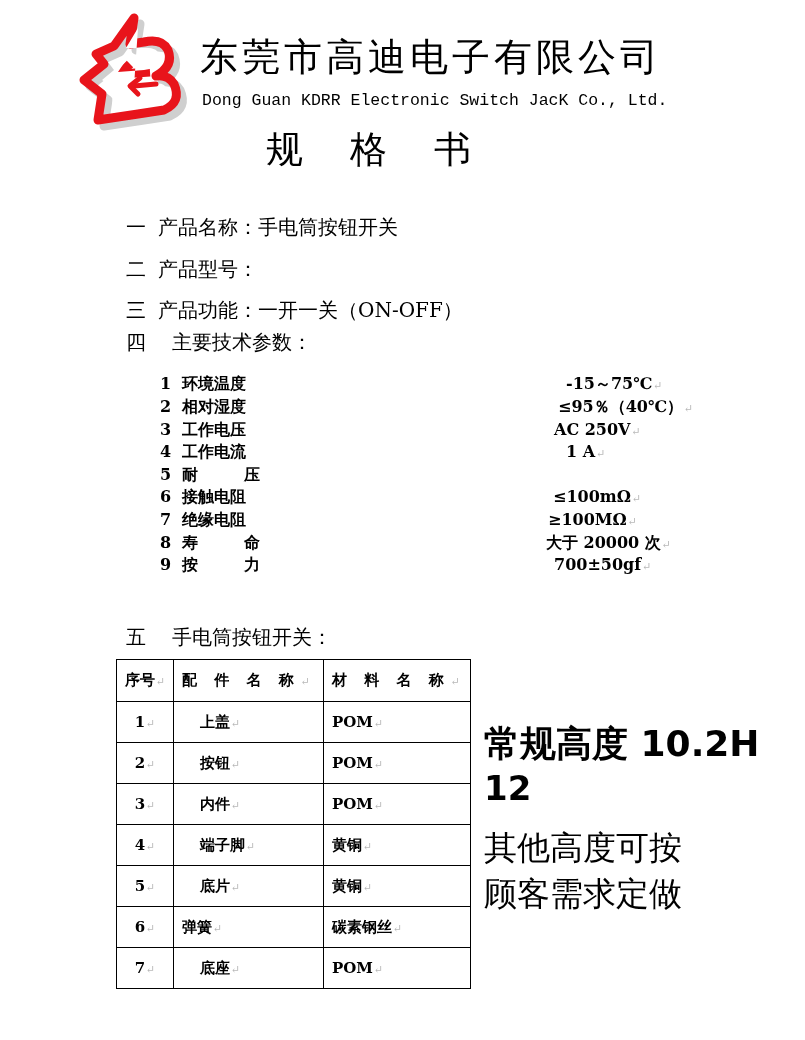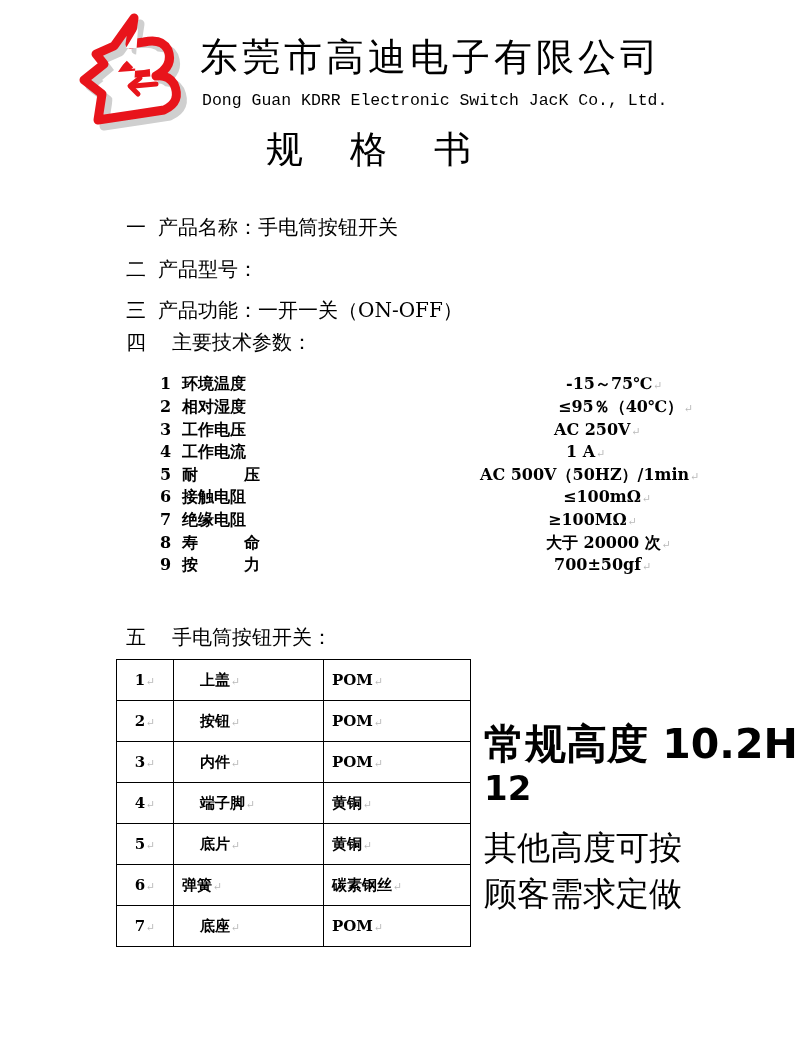--- a/index.html
+++ b/index.html
@@ -29,21 +29,21 @@
   .c1 { width: 56px; text-align: center; }
   .c2 { width: 149px; }
   .c3 { width: 146px; }
   .c2 .cell-in { padding-left: 26px; }
   .c2.noindent .cell-in { padding-left: 8px; }
   .c3 .cell-in { padding-left: 8px; }
   .head .c2 .cell-in { padding-left: 8px; letter-spacing: 6px; }
   .head .c3 .cell-in { letter-spacing: 6px; }
   .head .c1 { letter-spacing: 0; }
   .note { left: 484px; font-family: "DejaVu Sans", "Liberation Sans", sans-serif; color: #000; }
-  .note1 { top: 722px; font-size: 41px; font-weight: bold; line-height: 44px; }
+  .note1 { top: 722px; font-size: 36px; font-weight: bold; line-height: 44px; }
   .note2 { top: 766px; font-size: 34px; font-weight: bold; line-height: 44px; }
   .note3 { top: 826px; font-size: 33px; line-height: 44px; }
   .note4 { top: 872px; font-size: 33px; line-height: 44px; }
 </style>
 </head>
 <body>
 
 <div class="abs logo">
   <svg width="120" height="132" viewBox="0 0 120 132">
     <g transform="translate(6,6)" fill="none" stroke="#cfcfcf" stroke-width="9" stroke-linejoin="round">
@@ -110,28 +110,27 @@
         <span>工作电流</span>
       </span>
       <span class="param-value" style="left:406px"><span>1 A</span><span class="pm">↵</span></span>
     </div>
     <div class="param-row" style="top: 464px; width: 560px;">
       <span class="param-idx">5</span>
       <span class="param-label">
         <span>耐</span>
         <span>压</span>
       </span>
-      <span class="param-value" style="left:320px"><span>AC  500V（50HZ）/1min</span><span class="pm">↵</span></span>
     </div>
     <div class="param-row" style="top: 486px; width: 560px;">
       <span class="param-idx">6</span>
       <span class="param-label">
         <span>接触电阻</span>
       </span>
-      <span class="param-value" style="left:403px"><span>≤100mΩ</span><span class="pm">↵</span></span>
+      <span class="param-value" style="left:393px"><span>≤100mΩ</span><span class="pm">↵</span></span>
     </div>
     <div class="param-row" style="top: 509px; width: 560px;">
       <span class="param-idx">7</span>
       <span class="param-label">
         <span>绝缘电阻</span>
       </span>
       <span class="param-value" style="left:388px"><span>≥100MΩ</span><span class="pm">↵</span></span>
     </div>
     <div class="param-row" style="top: 532px; width: 560px;">
       <span class="param-idx">8</span>
@@ -150,20 +149,29 @@
       <span class="param-value" style="left:394px"><span>700±50gf</span><span class="pm">↵</span></span>
     </div>
   </div>
 
 <div class="abs sec sec5">
   <span class="num">五</span><span>手电筒按钮开关：</span>
 </div>
 
 <table class="parts">
   <tbody id="parts-body">
+    <tr class="head">
+      <td class="c1"><span>序号</span><span class="pm">↵</span></td>
+      <td class="c2">
+          <div class="cell-in"><span>配 件 名  称</span><span class="pm">↵</span></div>
+        </td>
+      <td class="c3">
+          <div class="cell-in"><span>材 料 名 称</span><span class="pm">↵</span></div>
+        </td>
+    </tr>
   <tr>
         <td class="c1"><span>1</span><span class="pm">↵</span></td>
         <td class="c2">
           <div class="cell-in"><span>上盖</span><span class="pm">↵</span></div>
         </td>
         <td class="c3">
           <div class="cell-in"><span>POM</span><span class="pm">↵</span></div>
         </td>
       </tr>
       <tr>

